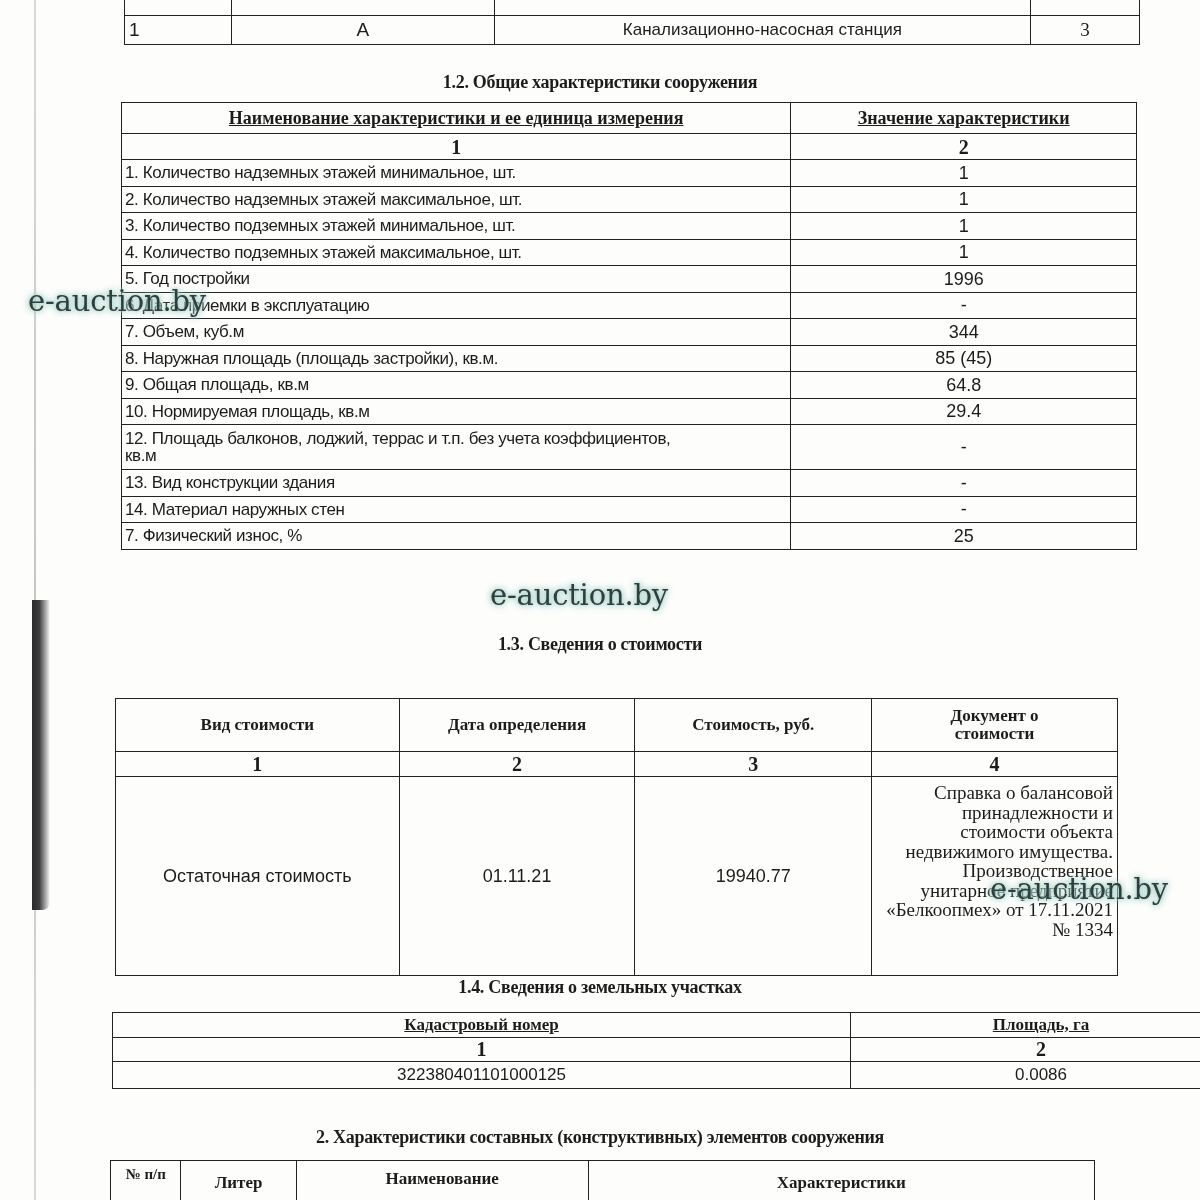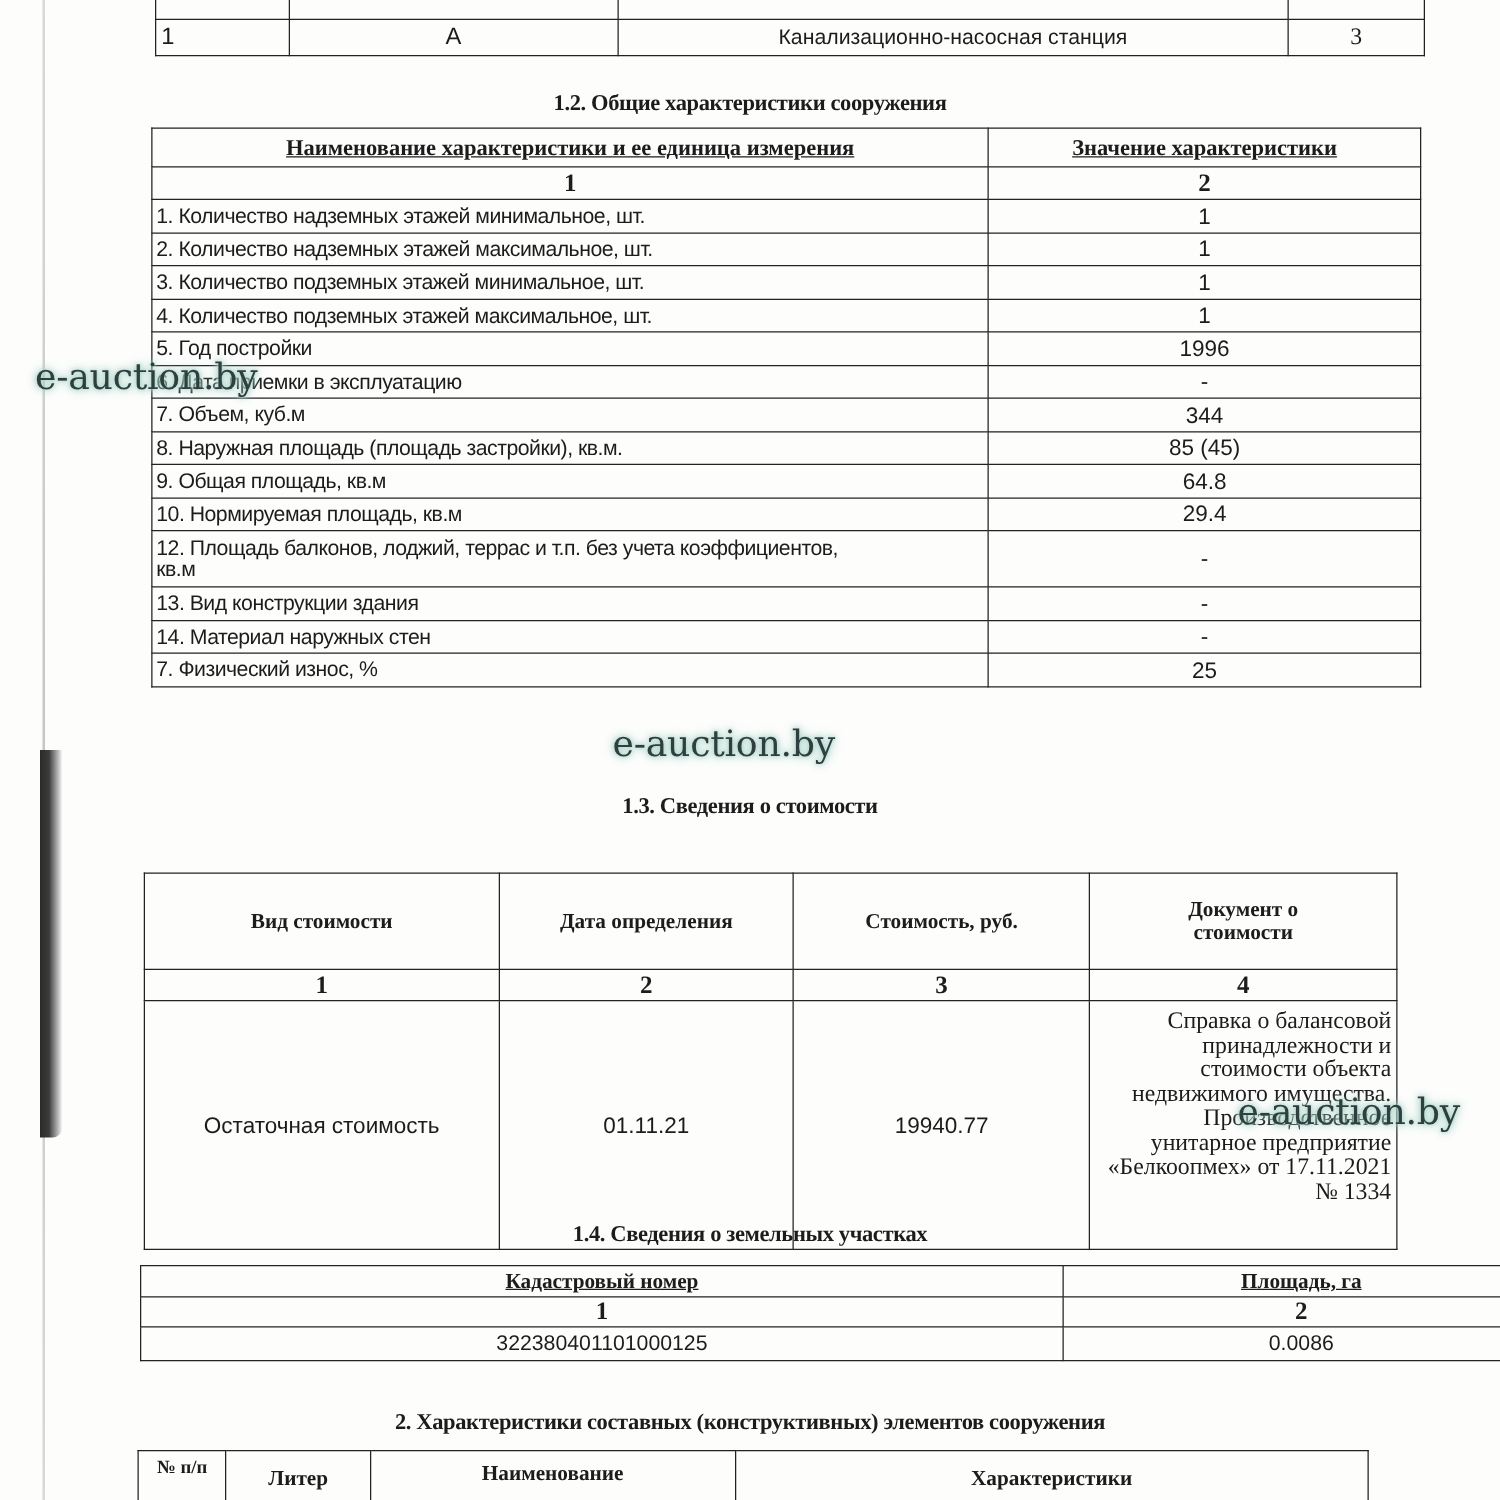--- a/index.html
+++ b/index.html
@@ -175,21 +175,21 @@
       <col style="width:284px">
       <col style="width:236px">
       <col style="width:237px">
       <col style="width:246px">
     </colgroup>
   <tbody>
       <tr>
     <th>Вид стоимости</th>
     <th>Дата определения</th>
     <th>Стоимость, руб.</th>
-    <th style="padding:16px 40px">Документ о стоимости</th>
+    <th style="padding:4px 40px">Документ о стоимости</th>
   </tr>
   <tr class="colnum">
     <td>1</td>
     <td>2</td>
     <td>3</td>
     <td>4</td>
   </tr>
   <tr>
     <td class="mid">Остаточная стоимость</td>
     <td class="mid">01.11.21</td>

